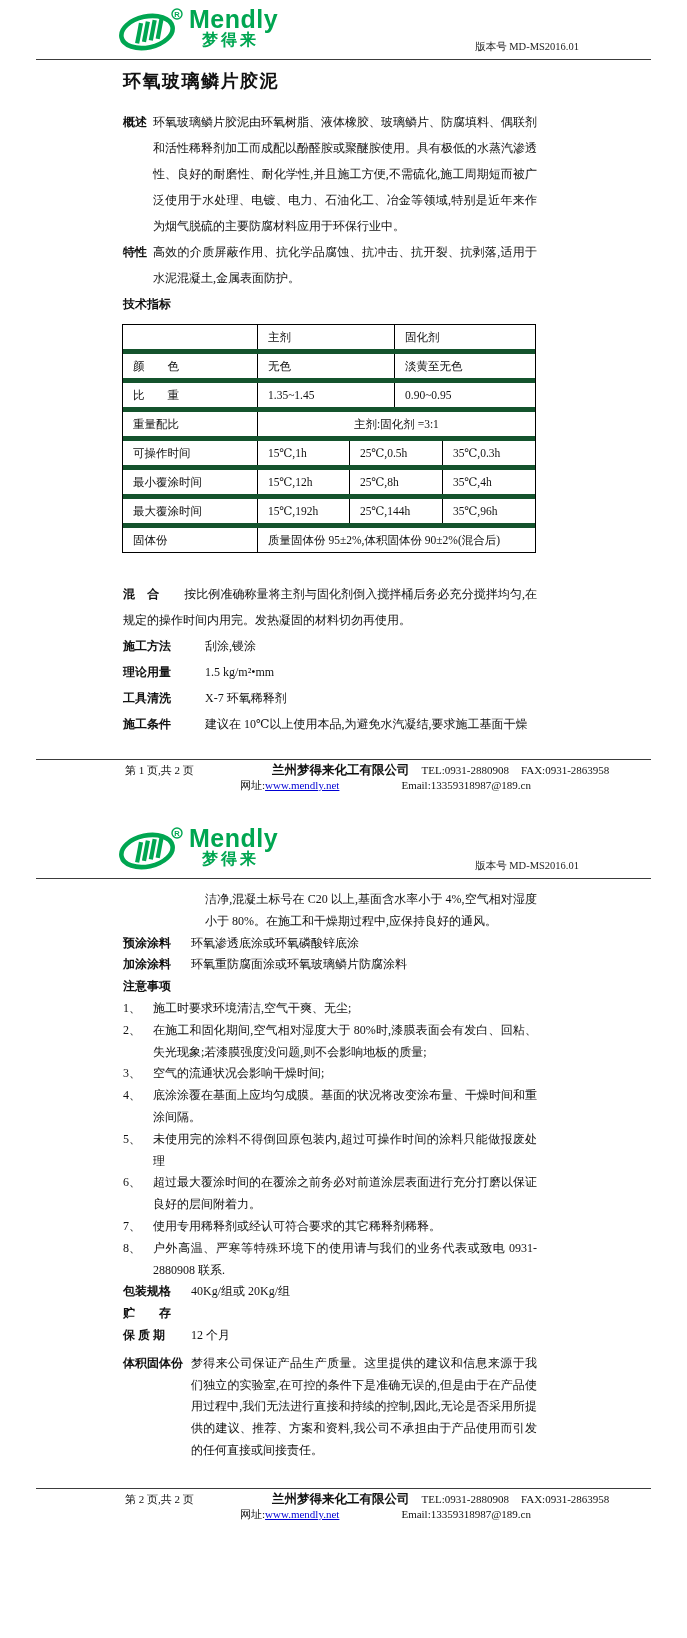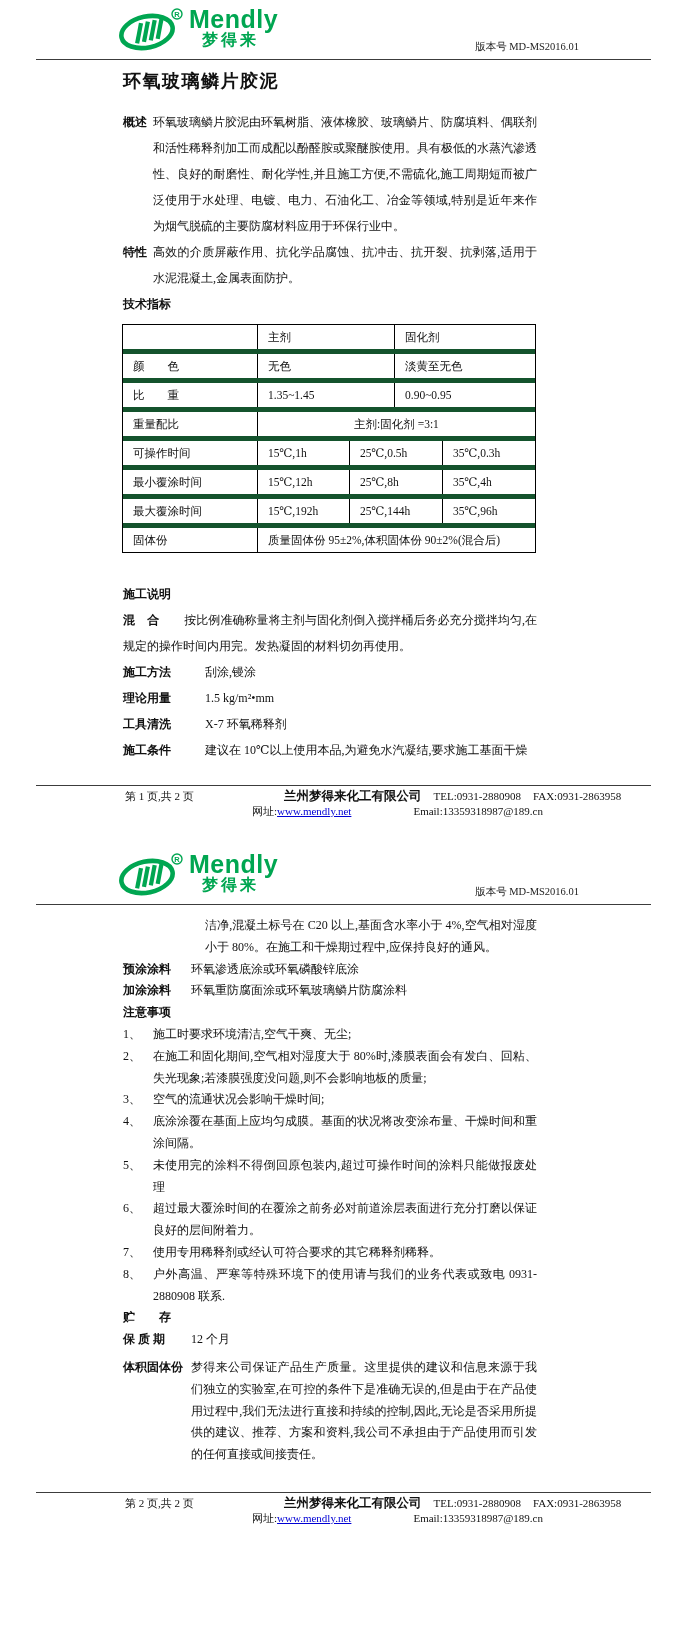--- a/index.html
+++ b/index.html
@@ -45,21 +45,21 @@
 
   
   .note{display:flex;}
   .nnum{width:30px;flex-shrink:0;}
   .ntext{flex:1;margin:0;text-align:justify;}
   .cont{margin:0 0 0 82px;width:332px;text-align:justify;}
 
   
   .pfoot{margin-top:22px;}
   .frule{border-top:1.6px solid #3c3c3c;margin:0 36px;}
-  .fbody{display:flex;padding:3px 0 0 125px;font-size:11px;line-height:15px;position:relative;gap:12px;}
+  .fbody{display:flex;padding:3px 0 0 125px;font-size:11px;line-height:15px;position:relative;}
   .fpage{width:147px;flex-shrink:0;}
   .fline1{display:flex;gap:12px;white-space:nowrap;}
   .fcompany{font-weight:bold;font-size:12.5px;}
   .fline2{display:flex;gap:62px;margin-left:-32px;white-space:nowrap;}
   .flink{color:#0000d4;text-decoration:underline;cursor:pointer;}
   .mt26{margin-top:26px;}
   .mt28{margin-top:28px;}
   .mt16{margin-top:16px;}
   .mt10{margin-top:10px;}
   .mt6{margin-top:6px;}
@@ -151,21 +151,20 @@
         <div class="tc c-third2">25℃,144h</div>
         <div class="tc c-rest">35℃,96h</div>
       </div>
       <div class="tr">
         <div class="tc c-label">固体份</div>
         <div class="tc c-rest">质量固体份 95±2%,体积固体份 90±2%(混合后)</div>
       </div>
     </div>
 
     <div class="content mt28">
-      <div class="sec-heading">施工说明</div>
       <p class="para"><span class="inline-label">混　合</span><span>按比例准确称量将主剂与固化剂倒入搅拌桶后务必充分搅拌均匀,在规定的操作时间内用完。发热凝固的材料切勿再使用。</span></p>
       <div class="kv">
         <span class="kv-label">施工方法</span>
         <p class="kv-text">刮涂,镘涂</p>
       </div>
       <div class="kv">
         <span class="kv-label">理论用量</span>
         <p class="kv-text">1.5 kg/m²•mm</p>
       </div>
       <div class="kv">
@@ -266,20 +265,24 @@
       <div class="note">
         <span class="nnum">7、</span>
         <p class="ntext">使用专用稀释剂或经认可符合要求的其它稀释剂稀释。</p>
       </div>
       <div class="note">
         <span class="nnum">8、</span>
         <p class="ntext">户外高温、严寒等特殊环境下的使用请与我们的业务代表或致电 0931-2880908 联系.</p>
       </div>
 
       <div class="kv kv2">
+        <span class="kv-label">包装规格</span>
+        <p class="kv-text">40Kg/组或 20Kg/组</p>
+      </div>
+      <div class="kv kv2">
         <span class="kv-label">贮　　存</span>
       </div>
       <div class="kv kv2">
         <span class="kv-label">保 质 期</span>
         <p class="kv-text">12 个月</p>
       </div>
       <div class="kv kv2 mt6">
         <span class="kv-label">体积固体份</span>
         <p class="kv-text">梦得来公司保证产品生产质量。这里提供的建议和信息来源于我们独立的实验室,在可控的条件下是准确无误的,但是由于在产品使用过程中,我们无法进行直接和持续的控制,因此,无论是否采用所提供的建议、推荐、方案和资料,我公司不承担由于产品使用而引发的任何直接或间接责任。</p>
       </div>

